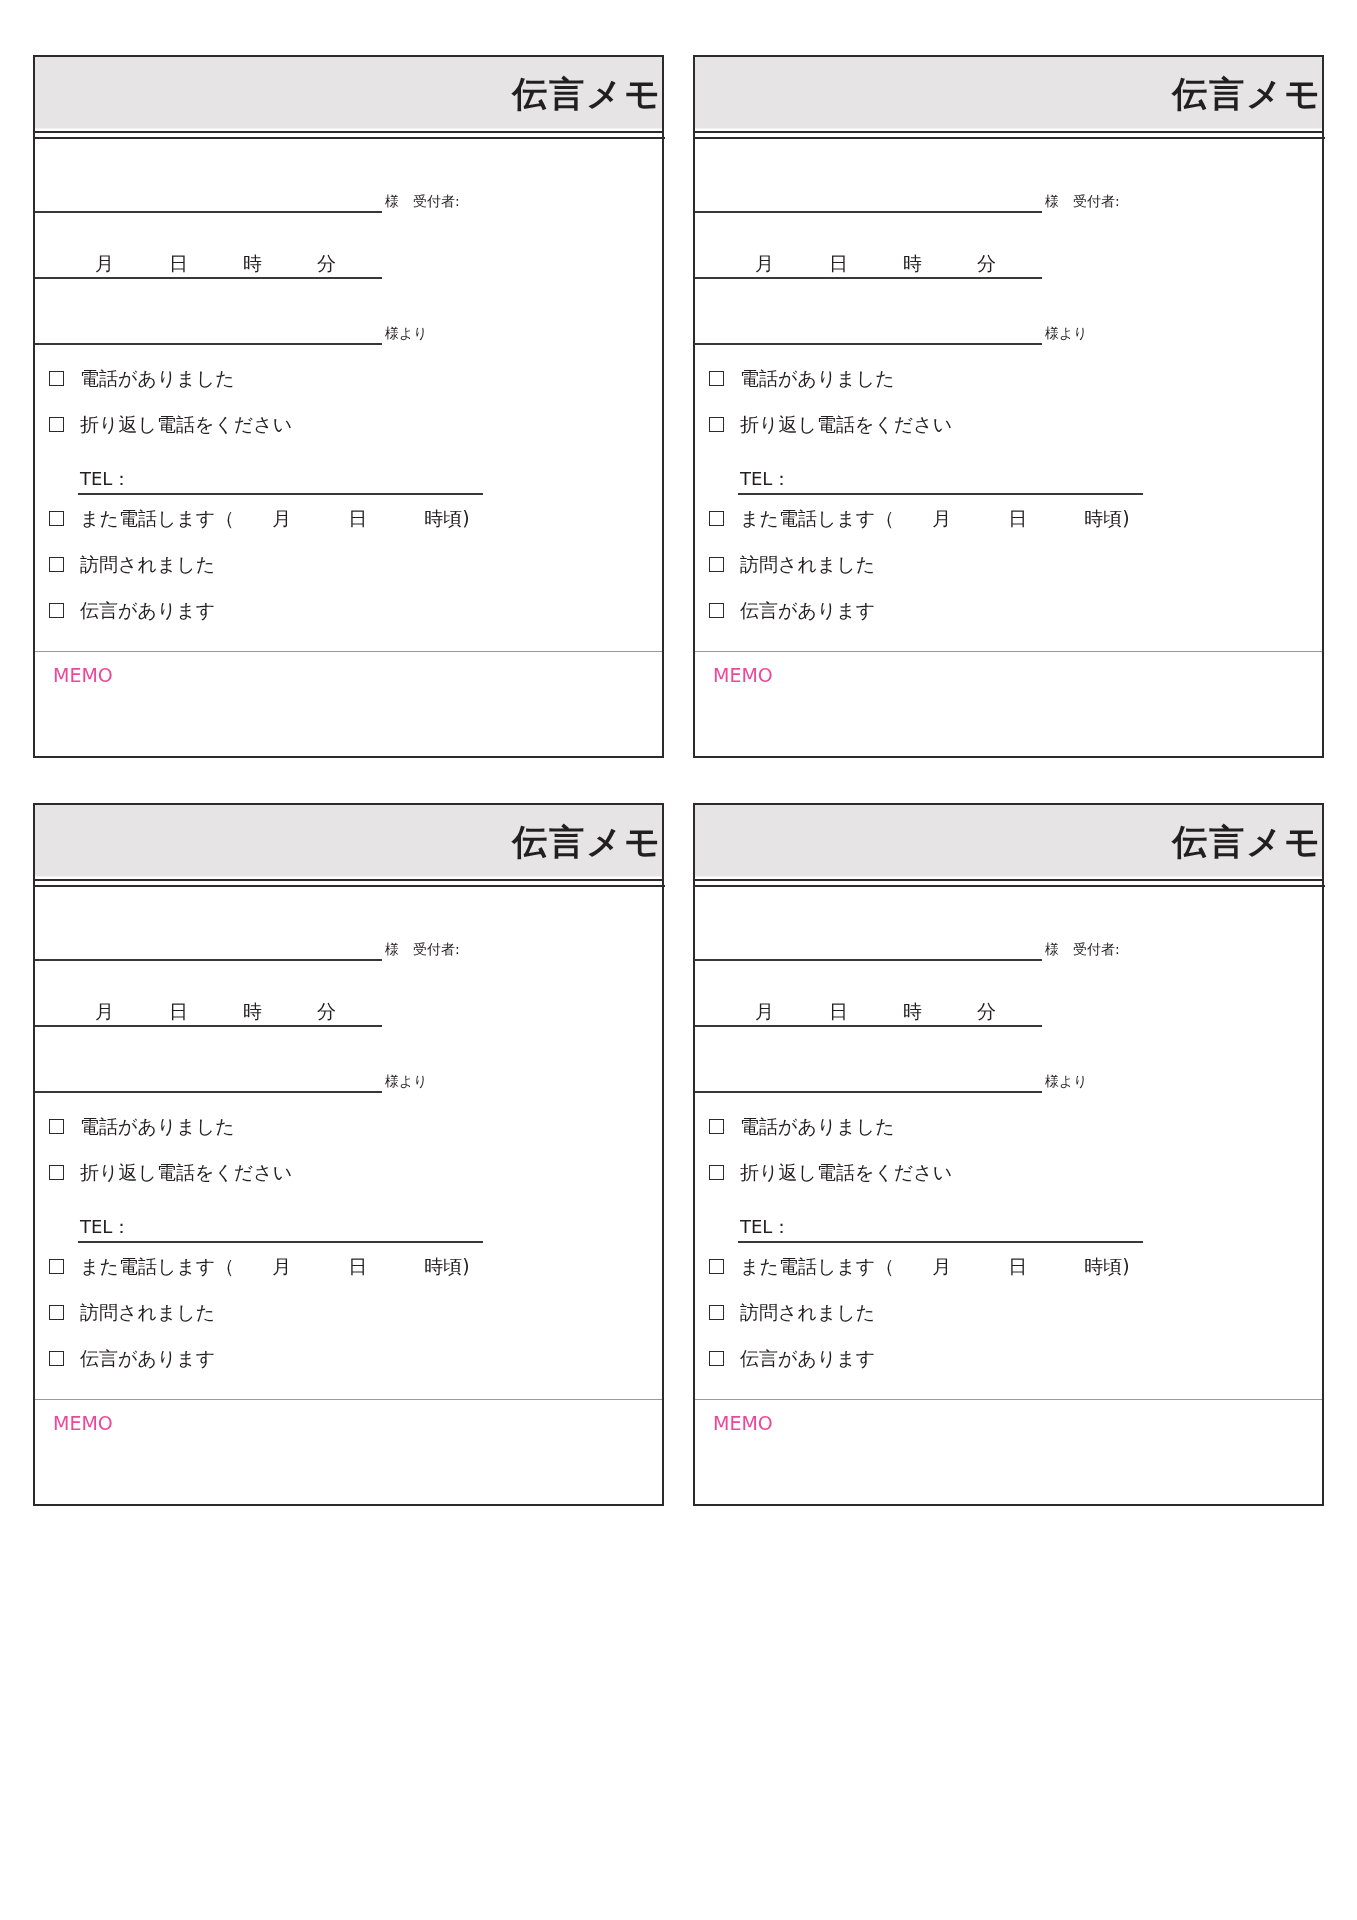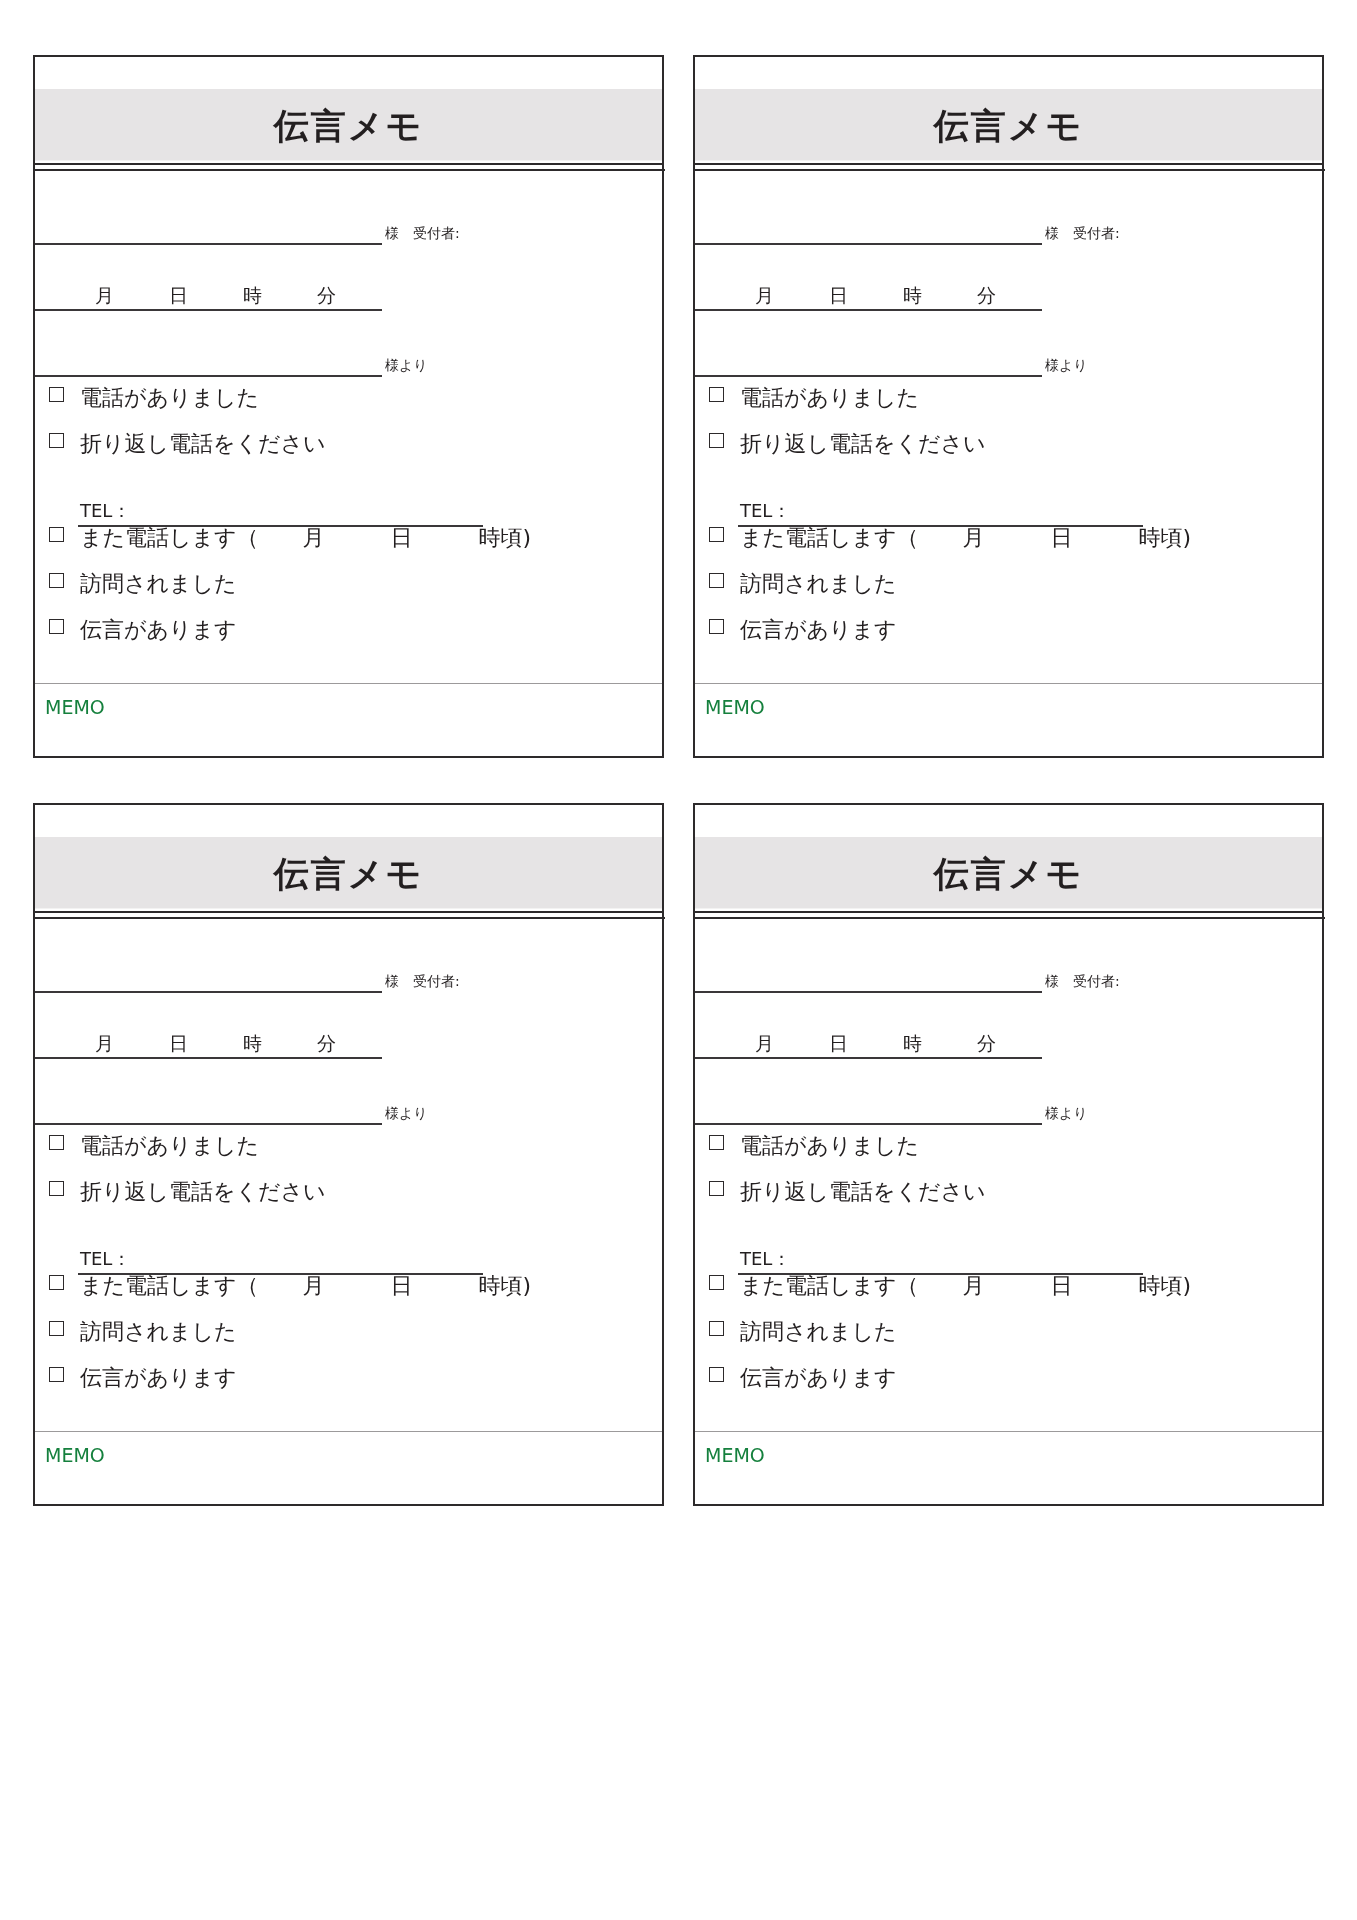--- a/index.html
+++ b/index.html
@@ -48,23 +48,22 @@
   }
 
   .card-header {
     flex: 0 0 auto;
     height: 74px;
     background: #e6e4e5;
     border-bottom: 2.5px solid #2d2a2b;
     box-shadow: inset 0 -6px 0 -3.5px #ffffff;
     display: flex;
     align-items: center;
-    justify-content: center;
-    position: relative;
-    margin-top: 32px;
+    justify-content: flex-end;
+    position: relative;
   }
   
   .card-header::after {
     content: "";
     position: absolute;
     left: -2.5px;
     right: -2.5px;
     bottom: -8px;
     height: 2.5px;
     background: #2d2a2b;
@@ -144,22 +143,23 @@
 
   
   .check-list {
     margin-top: 10px;
     display: flex;
     flex-direction: column;
   }
 
   .check-item {
     display: flex;
+    align-items: center;
     height: 46px;
-    font-size: 22px;
+    font-size: 19px;
     line-height: 1;
     white-space: pre;
   }
 
   .checkbox {
     display: inline-block;
     width: 15px;
     height: 15px;
     border: 1.6px solid #2d2a2b;
     box-sizing: border-box;
@@ -204,25 +204,25 @@
 
   
   .memo-spacer { flex: 0 0 18px; }
   .memo {
     flex: 1 1 auto;
     border-top: 1.3px solid #9c9a9b;
     position: relative;
   }
   .memo-label {
     position: absolute;
-    left: 10px;
+    left: 18px;
     top: 14px;
     font-size: 19px;
     line-height: 1;
-    color: #15803d;
+    color: #ec4899;
   }
   .memo-area {
     position: absolute;
     left: 18px;
     right: 14px;
     top: 44px;
     bottom: 8px;
   }
 </style>
 </head>

